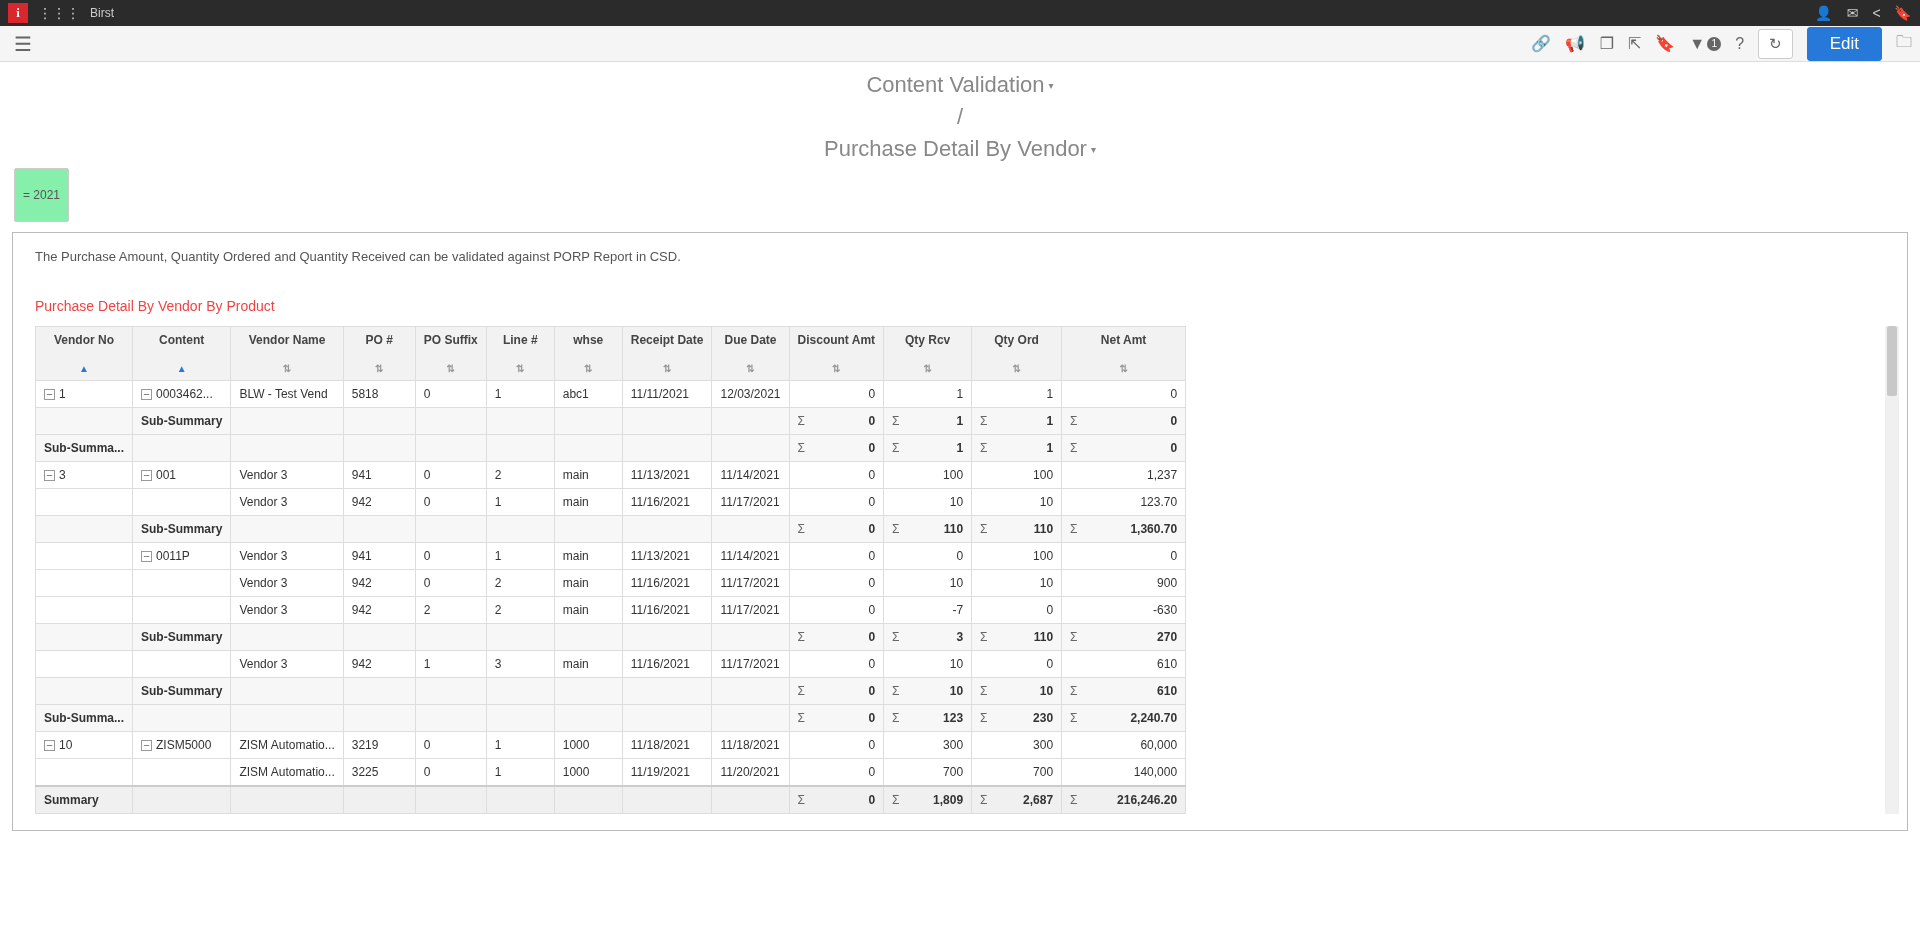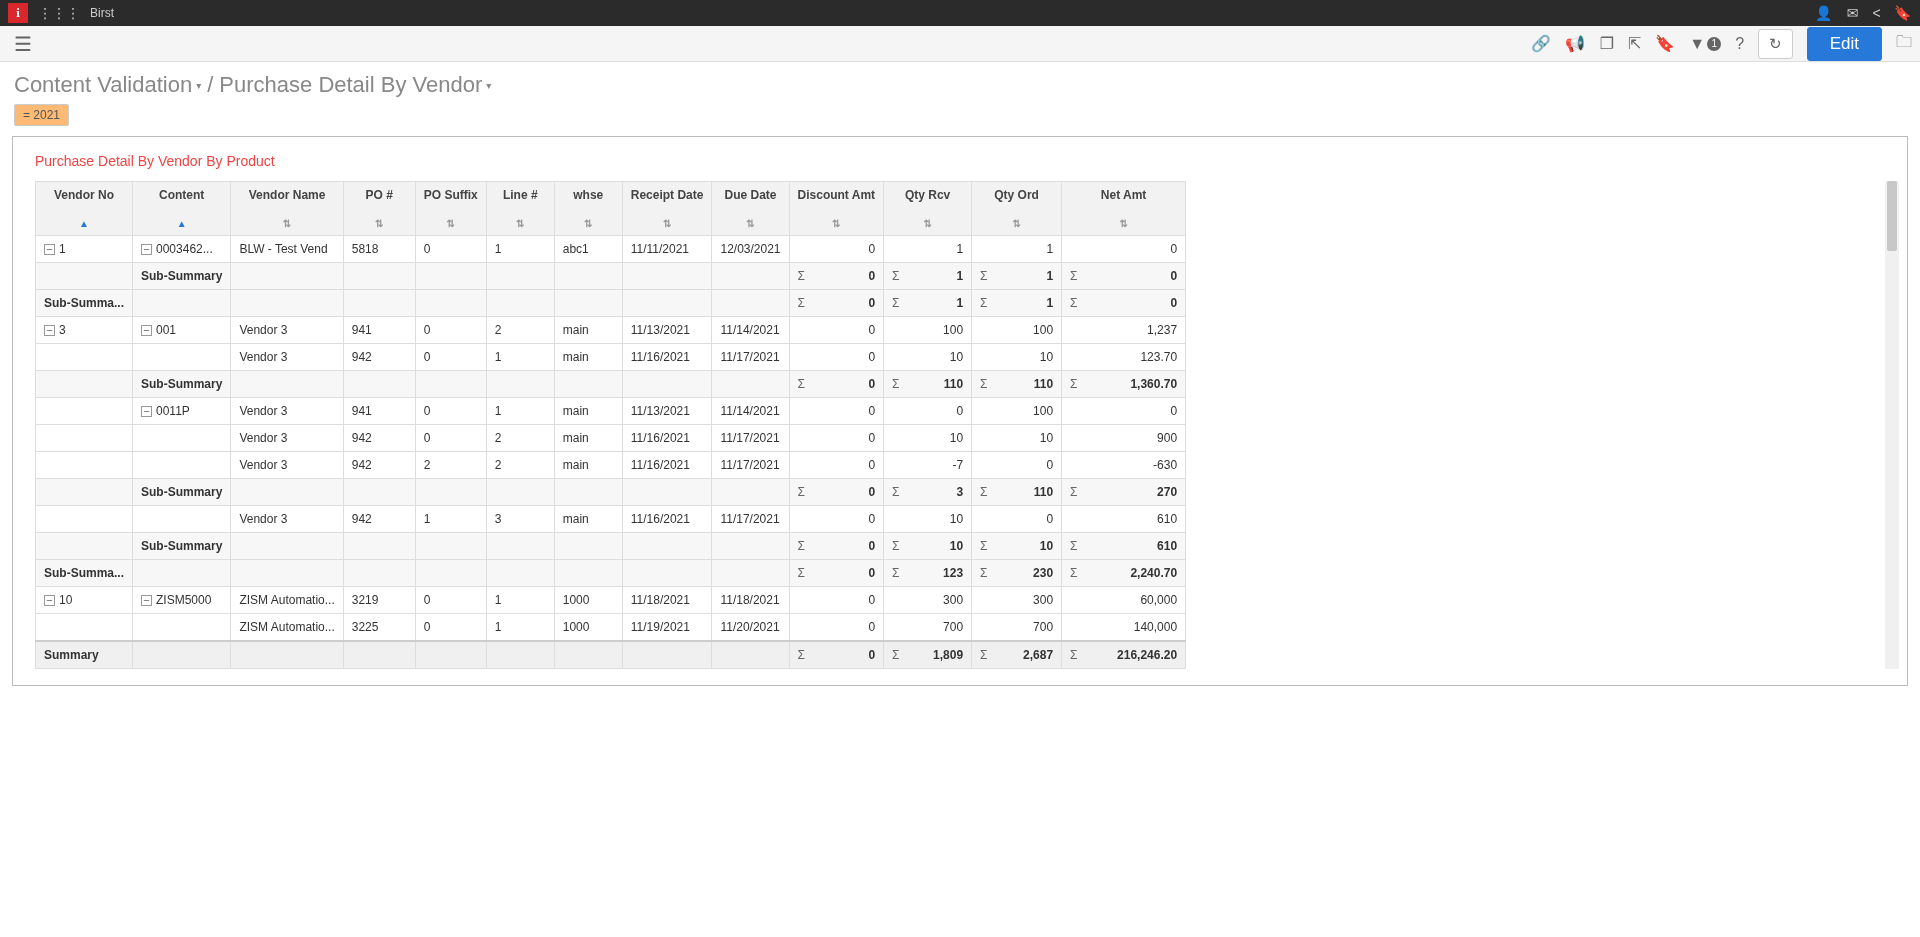--- a/index.html
+++ b/index.html
@@ -17,28 +17,28 @@
 .toolbar { background: #f5f5f5; height: 36px; display: flex; align-items: center; justify-content: space-between; border-bottom: 1px solid #ddd; padding: 0 8px; }
 .hamburger { font-size: 20px; color: #666; padding: 0 6px; }
 .toolbar-right { display: flex; align-items: center; gap: 14px; }
 .toolbar-icon { color: #666; font-size: 16px; cursor: pointer; }
 .filter-badge { display: flex; align-items: center; }
 .filter-badge .circ { background: #666; color: #fff; border-radius: 50%; width: 14px; height: 14px; font-size: 10px; display: inline-flex; align-items: center; justify-content: center; margin-left: 2px; }
 .btn-outline { border: 1px solid #ccc; background: #fff; padding: 5px 10px; border-radius: 3px; font-size: 15px; color: #666; }
 .btn-primary { background: #2678d9; color: #fff; border: 1px solid #2678d9; padding: 6px 22px; border-radius: 3px; font-size: 17px; }
 
 
-.crumbs { padding: 10px 14px 4px; color: #888; font-size: 22px; display: flex; align-items: center; gap: 6px; }
+.crumbs { padding: 10px 14px 4px; color: #888; font-size: 22px; display: flex; align-items: center; gap: 6px; flex-direction: column; }
 .crumbs .sep { color: #888; }
 .crumb-part { display: flex; align-items: center; gap: 4px; }
 .dd-caret { font-size: 10px; color: #888; }
 
 
 .filter-row { padding: 2px 14px 10px; }
-.pill { display: inline-block; border: 1px solid #ccc; background: #fdba74; padding: 3px 8px; border-radius: 2px; font-size: 12px; color: #555; }
+.pill { display: inline-block; border: 1px solid #ccc; background: #86efac; padding: 19px 8px; border-radius: 2px; font-size: 12px; color: #555; }
 
 
 .panel { margin: 0 12px 12px; border: 1px solid #bbb; background: #fff; padding: 16px 22px; }
 .panel-note { color: #555; font-size: 13px; margin-bottom: 34px; }
 .subtitle { color: #ef4444; font-size: 14px; margin-bottom: 12px; }
 
 
 .tbl-wrap { position: relative; }
 .tbl { border-collapse: collapse; table-layout: fixed; }
 .tbl th, .tbl td { border: 1px solid #ddd; padding: 6px 8px; font-size: 12px; height: 26px; overflow: hidden; white-space: nowrap; text-overflow: ellipsis; }
@@ -112,20 +112,21 @@
       <span>Purchase Detail By Vendor</span>
       <span class="dd-caret">▾</span>
     </span>
 </div>
 
 <div class="filter-row">
   <span class="pill">= 2021</span>
 </div>
 
 <div class="panel">
+  <div class="panel-note">The Purchase Amount, Quantity Ordered and Quantity Received can be validated against PORP Report in CSD.</div>
   <div class="subtitle">Purchase Detail By Vendor By Product</div>
 
   <div class="tbl-wrap">
   <table class="tbl">
     <colgroup>
       <col class="c-v">
           <col class="c-p">
           <col class="c-vn">
           <col class="c-po">
           <col class="c-ps">

